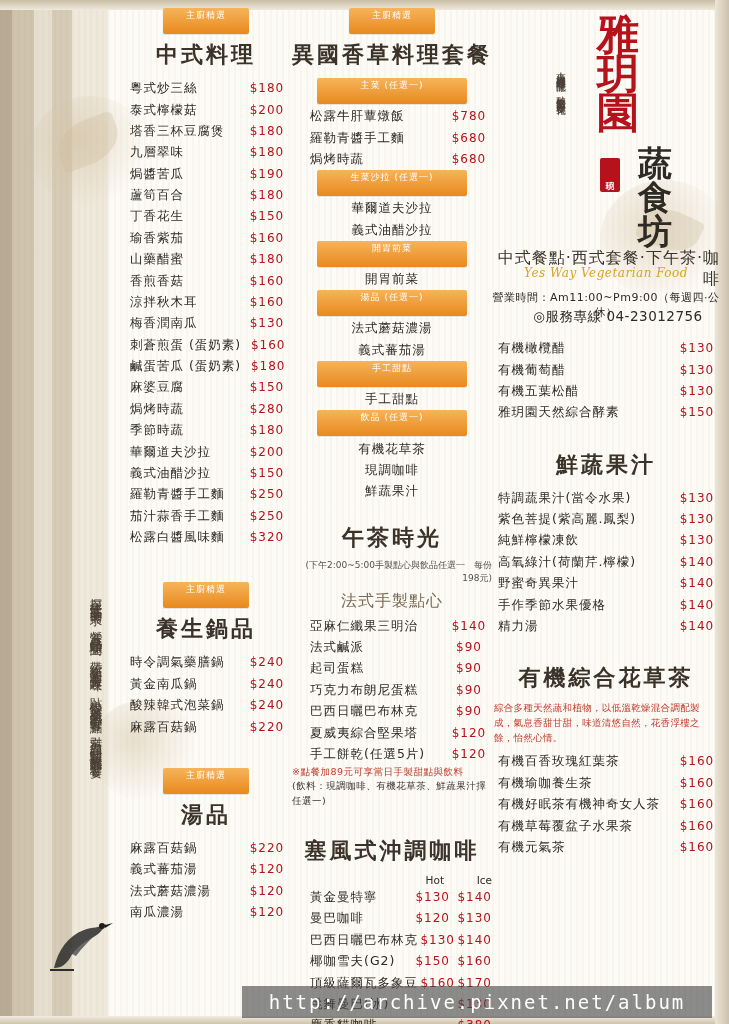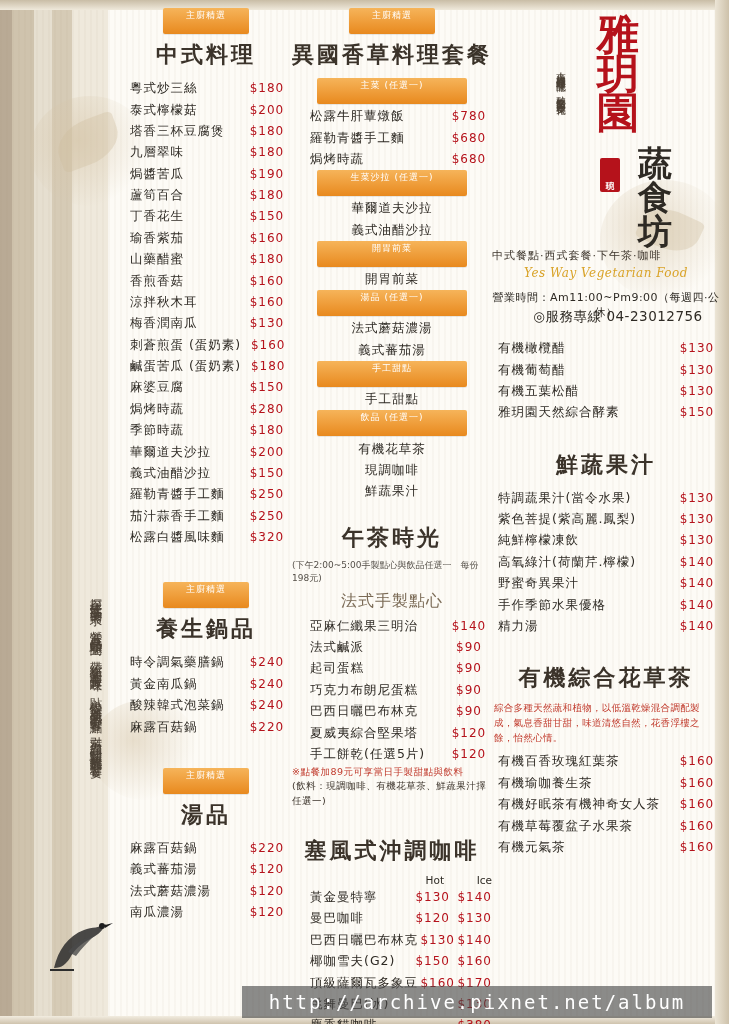--- a/index.html
+++ b/index.html
@@ -125,21 +125,21 @@
 
   .col2 .row .nm{ padding-left:18px; }
   .col3 .row .nm{ padding-left:6px; }
 
   .note{
     font-size:9.5px; color:#3b332a; line-height:1.5;
     margin-top:0; letter-spacing:.5px;
   }
   .note .red{ color:#c0392b; }
   .small-center{
-    text-align:left; font-size:9px; color:#555049; margin:-2px 0 6px;
+    text-align:right; font-size:9px; color:#555049; margin:-2px 0 6px;
   }
   .dashline{
     text-align:center; font-size:16px; color:#7a6a55; margin:6px 0 4px; letter-spacing:1px;
   }
   .hdr-hotice{
     display:flex; font-size:10.5px; color:#2e2a24; justify-content:flex-end; gap:6px; margin-bottom:1px;
   }
   .hdr-hotice .h{ width:42px; text-align:right; }
   .row .pr-hot{ color:#b5121b; font-size:12px; width:42px; text-align:right;}
   .row .pr-ice{ color:#b5121b; font-size:12px; width:42px; text-align:right;}
@@ -174,21 +174,21 @@
   .logo-seal{
     position:absolute; left:108px; top:150px;
     width:20px; height:34px;
     background:#b5121b; color:#fff; font-size:9px;
     writing-mode:vertical-rl; text-orientation:upright;
     text-align:center; line-height:20px; letter-spacing:1px;
     border-radius:2px;
   }
   .logo-sub{
     position:absolute; left:0; top:240px; width:100%;
-    text-align:left; font-size:11px; color:#3b332a; letter-spacing:1px;
+    text-align:right; font-size:16px; color:#3b332a; letter-spacing:1px;
   }
   .logo-en{
     position:absolute; left:0; top:258px; width:100%;
     text-align:center; font-size:12px; color:#d9a328;
     font-family:"DejaVu Serif", serif; font-style:italic; letter-spacing:.5px;
   }
   .logo-hours{
     position:absolute; left:0; top:282px; width:100%;
     text-align:center; font-size:11px; color:#2e2a24; letter-spacing:.5px;
   }

